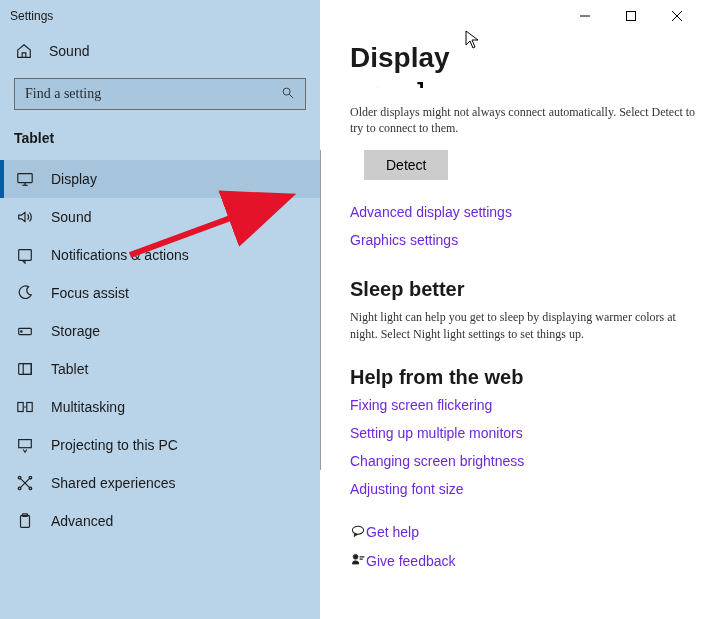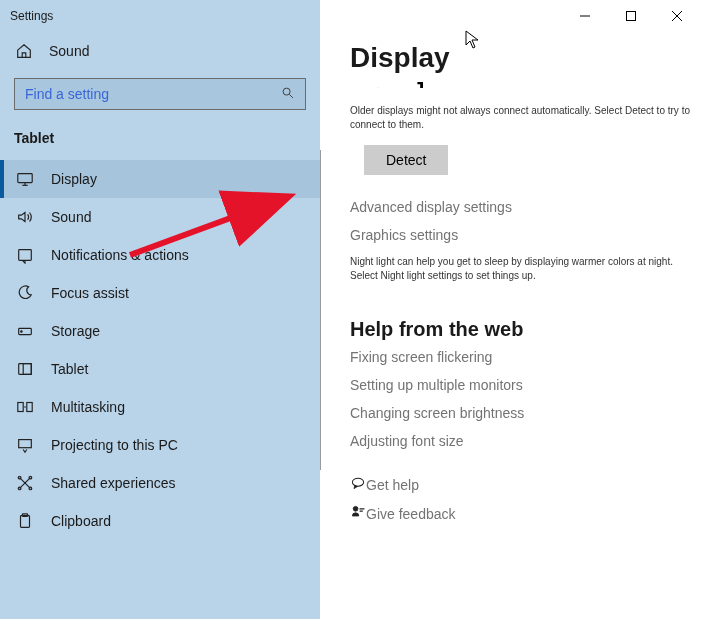--- a/index.html
+++ b/index.html
@@ -53,21 +53,21 @@
     height: 32px;
     border: 1px solid #6b6b6b;
     background: #a8c6de;
     display: flex;
     align-items: center;
     padding: 0 10px;
     justify-content: space-between;
     color: #333;
     font-size: 14px;
   }
-  .search-box .placeholder { color: #1d4ed8; opacity: .8; }
+  .search-box .placeholder { color: #000000; opacity: .8; font-family: Liberation Serif, serif; }
   .category-header {
     font-weight: 600;
     font-size: 14px;
     padding: 6px 14px 14px 14px;
   }
   .nav-item {
     display: flex;
     align-items: center;
     padding: 10px 14px 10px 15px;
     gap: 16px;
@@ -107,49 +107,50 @@
   }
   .truncated-hint {
     height: 10px;
     overflow: hidden;
     color: #000;
     font-size: 20px;
     font-weight: 600;
     margin-bottom: 16px;
   }
   .desc {
-    font-size: 10px;
+    font-size: 12px;
     color: #333;
     line-height: 1.35;
     margin-bottom: 14px;
     max-width: 370px;
+    font-family: Liberation Serif, serif;
   }
   .btn {
     background: #ccc;
     border: none;
     padding: 7px 22px;
     font-size: 14px;
     cursor: pointer;
     margin-bottom: 24px;
     margin-left: 14px;
   }
   .link {
-    color: #737373;
+    color: #6d28d9;
     font-size: 14px;
     margin-bottom: 12px;
     cursor: pointer;
     display: block;
   }
   .section-h {
     font-size: 20px;
     font-weight: 600;
     margin-top: 30px;
     margin-bottom: 8px;
   }
-  .section-h.tight { margin-top: 36px; }
+  .section-h.tight { margin-top: 24px; }
   .footer-links { margin-top: 26px; }
   .footer-row {
     display: flex;
     align-items: center;
     margin-bottom: 10px;
   }
   .footer-row .icon svg { width: 16px; height: 16px; stroke: #222; fill:#222; }
   .footer-row .link { margin: 0; }
   .divider-line {
     position: absolute;
@@ -293,21 +294,21 @@
         </span>
       <span>Shared experiences</span>
     </div>
     <div class="nav-item">
       <span class="icon">
           <svg viewBox="0 0 20 20">
             <rect x="5" y="4" width="10" height="13" rx="1"></rect>
             <rect x="7" y="2" width="6" height="3" rx="1"></rect>
           </svg>
         </span>
-      <span>Clipboard</span>
+      <span>Advanced</span>
     </div>
   </div>
 
   <div class="main">
     <div class="divider-line"></div>
 
     <div class="titlebar" style="justify-content:flex-end; padding:0;">
       <div class="titlebar-spacer"></div>
       <div class="win-btn">
           <svg>
@@ -329,20 +330,21 @@
 
     <h1 class="page-title">Display</h1>
     <div class="truncated-hint">— · — J</div>
 
     <p class="desc">Older displays might not always connect automatically. Select Detect to try to connect to them.</p>
     <button class="btn">Detect</button>
 
     <a class="link">Advanced display settings</a>
     <a class="link">Graphics settings</a>
 
+    <h2 class="section-h">Sleep better</h2>
     <p class="desc" style="max-width:400px;">Night light can help you get to sleep by displaying warmer colors at night. Select Night light settings to set things up.</p>
 
     <h2 class="section-h tight">Help from the web</h2>
     <a class="link">Fixing screen flickering</a>
     <a class="link">Setting up multiple monitors</a>
     <a class="link">Changing screen brightness</a>
     <a class="link">Adjusting font size</a>
 
     <div class="footer-links">
       <div class="footer-row">

